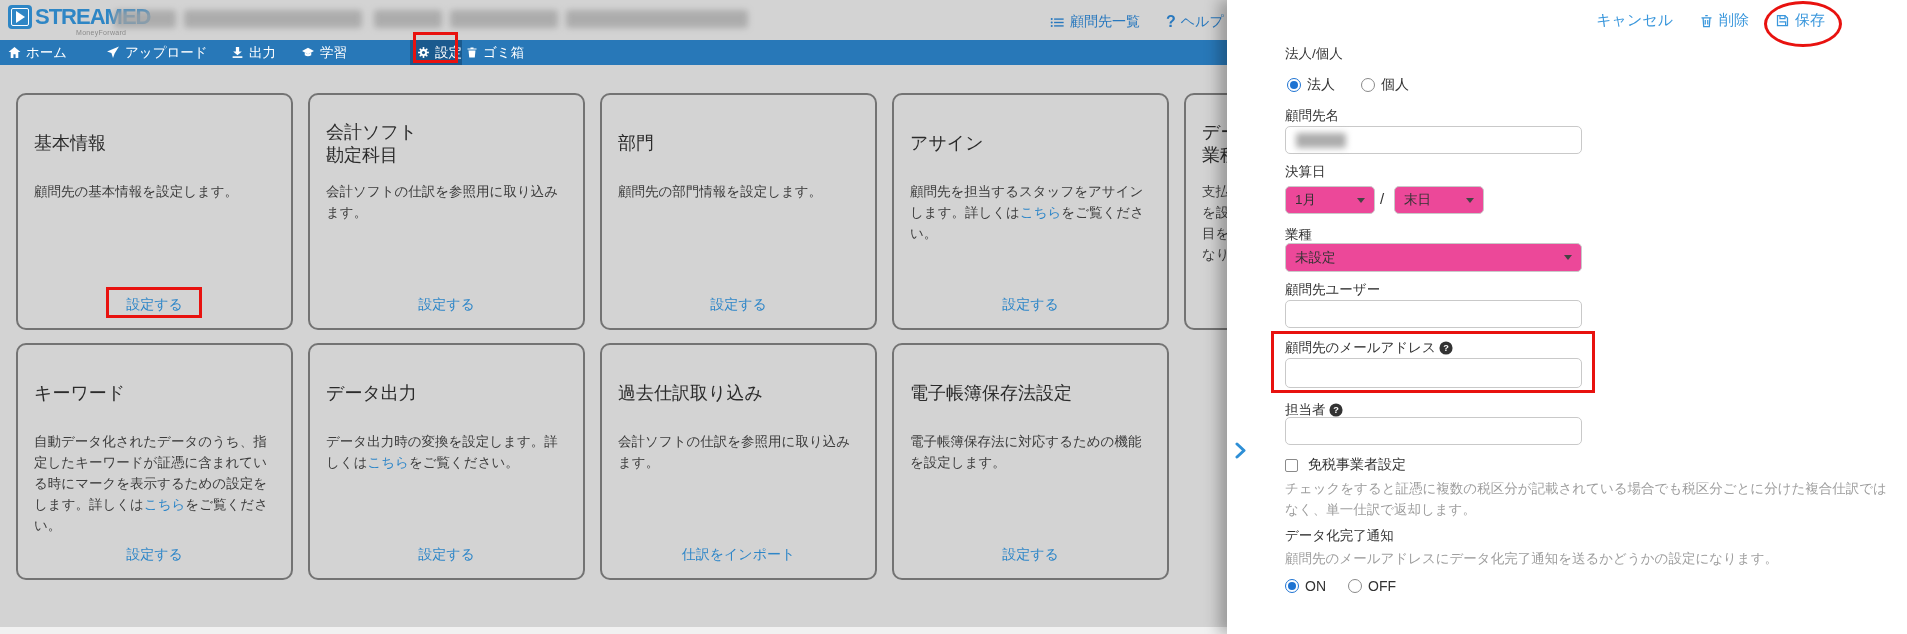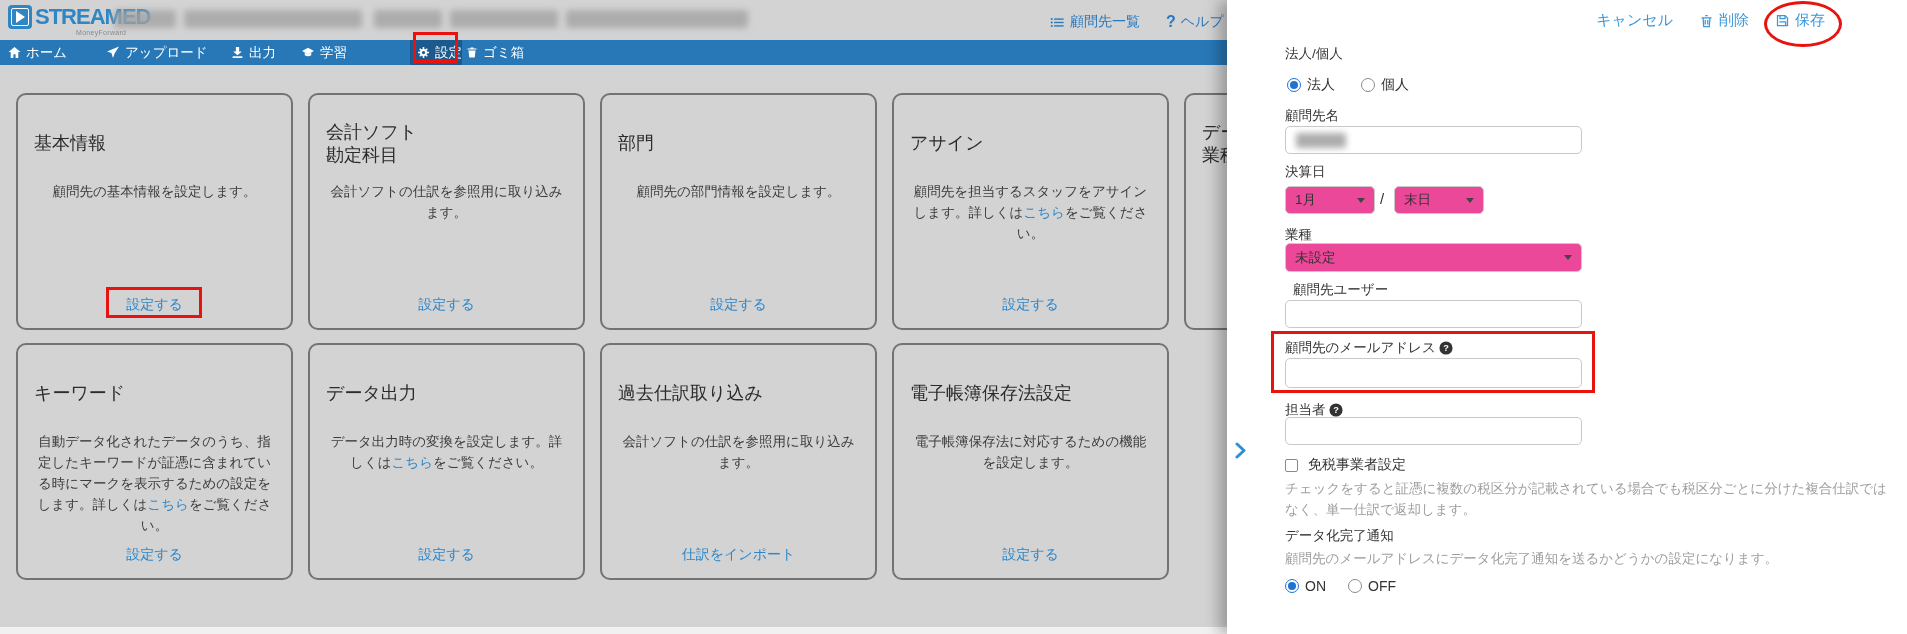--- a/index.html
+++ b/index.html
@@ -21,21 +21,21 @@
   .top-links svg { display:block; }
 
   .navbar { position:absolute; left:0; top:40px; width:100%; height:25px; background:#2878b8; }
   .nav-item { position:absolute; top:0; height:25px; display:flex; align-items:center; gap:5px; color:#fff; font-size:13.5px; cursor:pointer; }
   .nav-item svg { display:block; }
   .nav-active-bg { position:absolute; left:410px; top:0; width:52px; height:25px; background:#1b5a8e; }
 
   .cards-row { position:absolute; left:16px; }
   .card { position:absolute; top:0; width:277px; height:237px; border:2px solid #737373; border-radius:10px; padding:20px 16px; }
   .card-title { min-height:58px; display:flex; align-items:center; font-size:18px; color:#2b2b2b; line-height:1.3; white-space:pre-line; }
-  .card-desc { margin-top:8px; font-size:13.5px; line-height:21px; color:#3c3c3c; white-space:pre-line;text-align:center; }
+  .card-desc { margin-top:8px; font-size:13.5px; line-height:21px; color:#3c3c3c; white-space:pre-line; }
   .link { color:#2e86c8; cursor:pointer;margin-top:45px; }
   .card-action { position:absolute; bottom:14px; left:0; width:100%; text-align:center; font-size:14px; }
   .bottom-strip { position:absolute; left:0; top:627px; width:1227px; height:7px; background:#f1f1f1; }
 
   
   .panel { position:absolute; left:1227px; top:0; width:680px; height:634px; background:#fff; box-shadow:-8px 0 14px rgba(0,0,0,.28); z-index:10; }
   .panel-toolbar { position:absolute; top:11px; right:82px; display:flex; align-items:center; gap:26px; font-size:15px; color:#3a97dc; }
   .panel-toolbar .tb { display:flex; align-items:center; gap:5px; cursor:pointer; }
   .collapse-chevron { position:absolute; left:8px; top:442px; cursor:pointer; }
   .f-label { position:absolute; left:58px; font-size:13.5px; color:#333; display:flex; align-items:center; gap:3px; }
@@ -255,21 +255,21 @@
     <span>末日</span>
     <span class="caret"></span>
   </div>
 
   <div class="f-label" style="top:226px;">業種</div>
   <div class="f-select" style="left:58px; top:243px; width:297px; height:29px;">
     <span>未設定</span>
     <span class="caret"></span>
   </div>
 
-  <div class="f-label" style="top:281px;margin-left:8px;">顧問先ユーザー</div>
+  <div class="f-label" style="top:281px;">顧問先ユーザー</div>
   <div class="f-input" style="top:300px;"></div>
 
   <div class="f-label" style="top:339px;">
     <span>顧問先のメールアドレス</span>
     <svg class="q-icon" width="14" height="14" viewBox="0 0 16 16">
         <circle cx="8" cy="8" r="7.5" fill="#333"></circle>
         <text x="8" y="11.6" font-size="10.5" font-weight="bold" fill="#fff" text-anchor="middle">?</text>
       </svg>
   </div>
   <div class="f-input" style="top:358px; height:30px;"></div>

